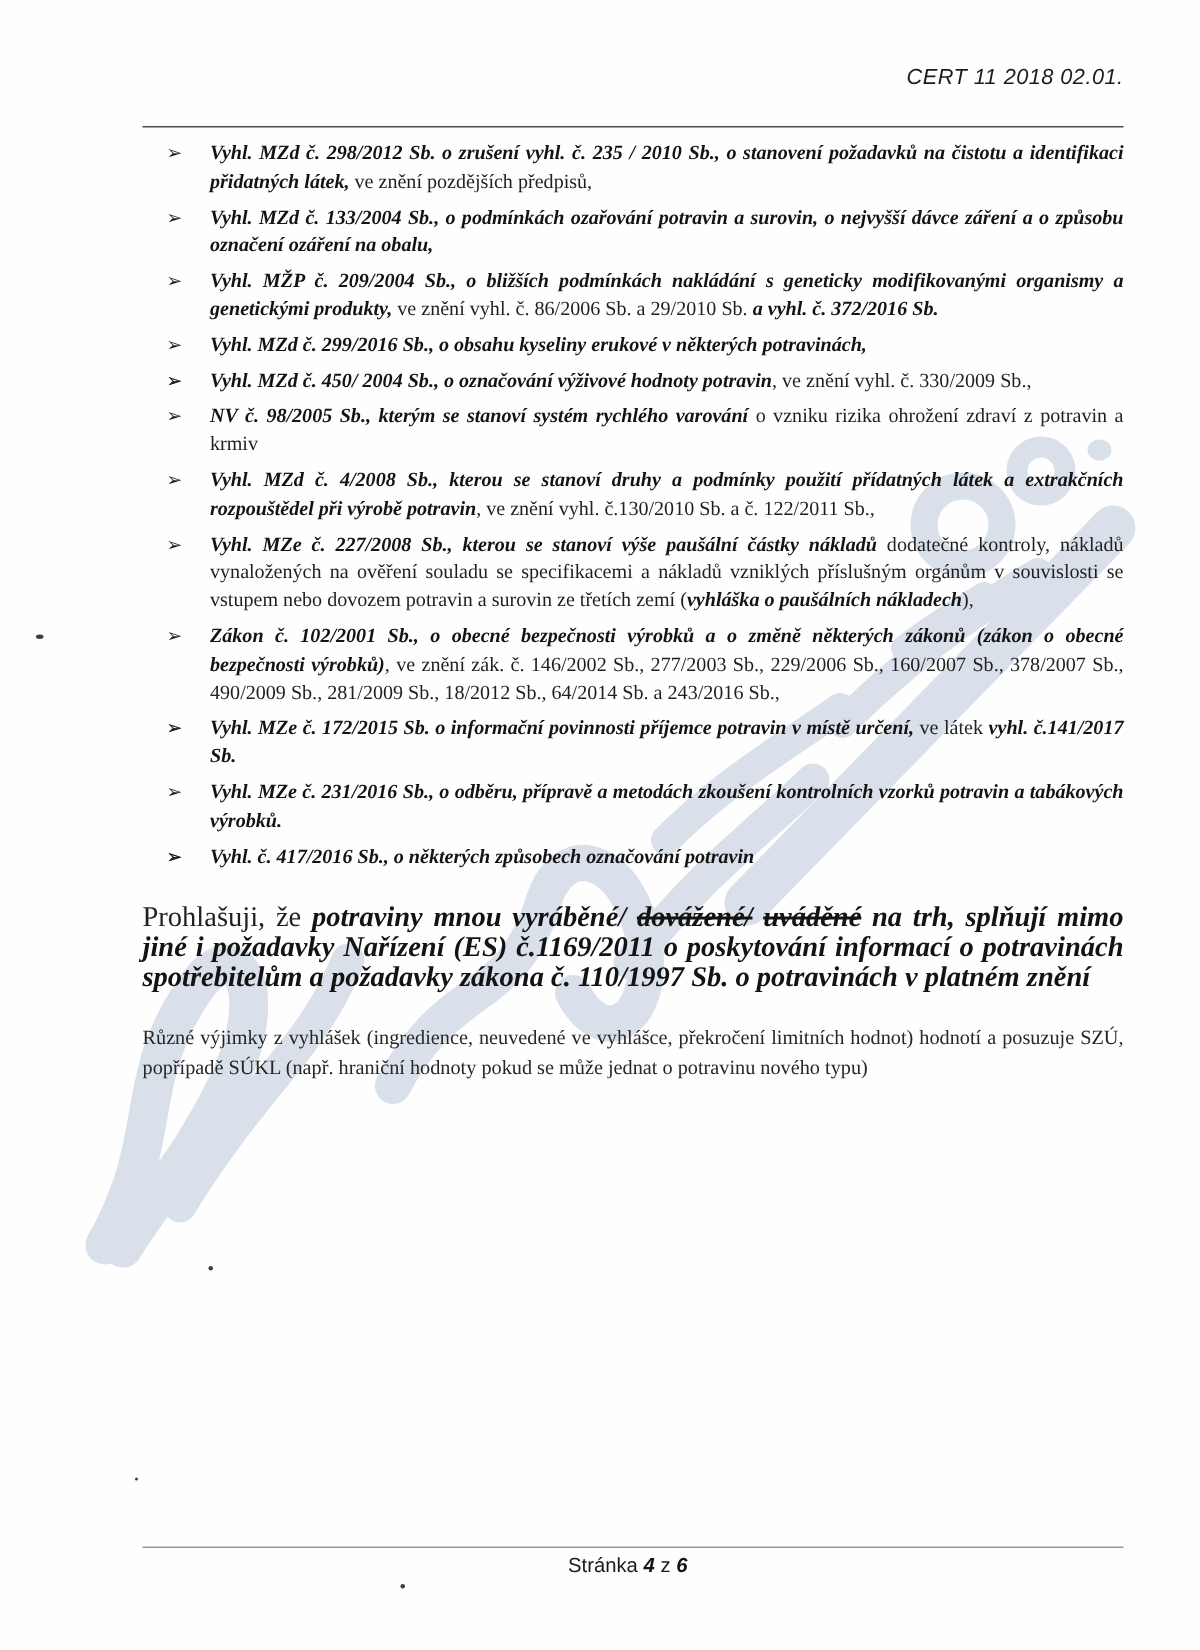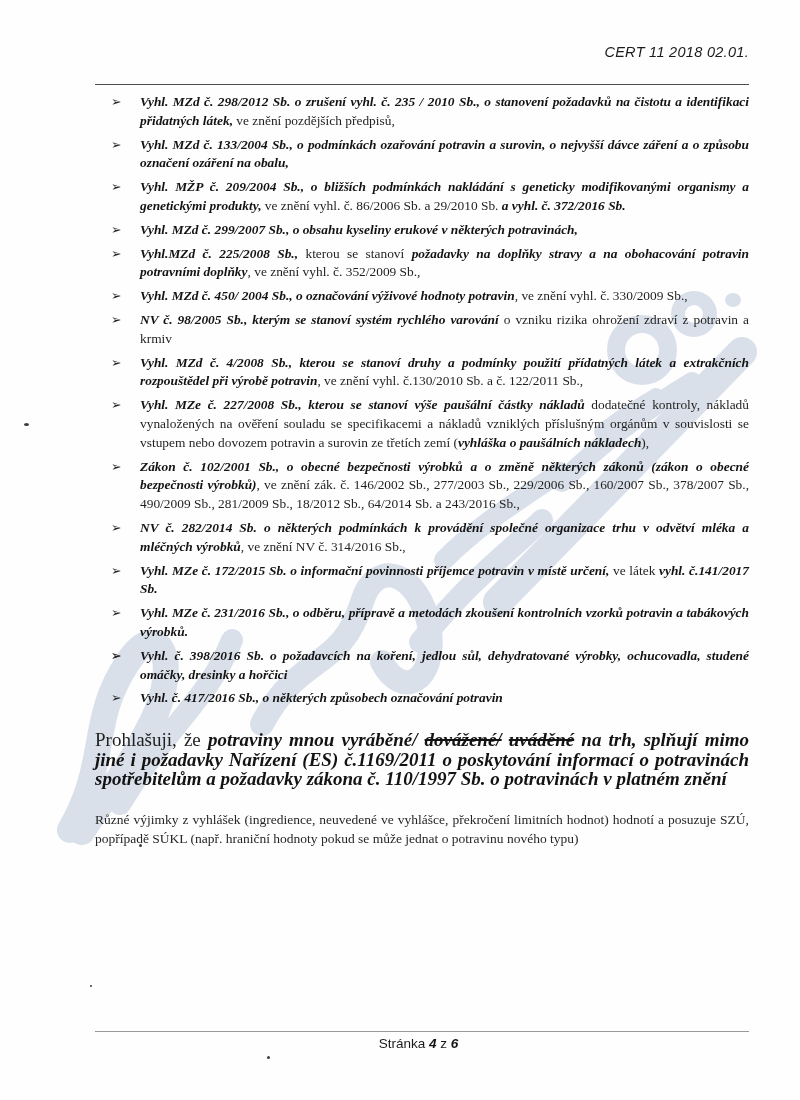--- a/index.html
+++ b/index.html
@@ -99,32 +99,32 @@
   </svg>
 
   <div class="doc-header">CERT 11 2018 02.01.</div>
   <div class="top-rule"></div>
 
   <div class="content">
     <div id="regList">
         <div class="reg-item"><span class="arrow">➢</span><span><span class="b">Vyhl. MZd č. 298/2012 Sb. o zrušení vyhl. č. 235 / 2010 Sb., o stanovení požadavků na čistotu a identifikaci přidatných látek,</span><span> ve znění pozdějších předpisů,</span></span></div>
         <div class="reg-item"><span class="arrow">➢</span><span><span class="b">Vyhl. MZd č. 133/2004 Sb., o podmínkách ozařování potravin a surovin, o nejvyšší dávce záření a o způsobu označení ozáření na obalu,</span></span></div>
         <div class="reg-item"><span class="arrow">➢</span><span><span class="b">Vyhl. MŽP č. 209/2004 Sb., o bližších podmínkách nakládání s geneticky modifikovanými organismy a genetickými produkty,</span><span> ve znění vyhl. č. 86/2006 Sb. a 29/2010 Sb. </span><span class="b">a vyhl. č. 372/2016 Sb.</span></span></div>
-        <div class="reg-item"><span class="arrow">➢</span><span><span class="b">Vyhl. MZd č. 299/2007 Sb., o obsahu kyseliny erukové v některých potravinách,</span></span></div>
-        <div class="reg-item"><span class="arrow">➢</span><span><span class="b">Vyhl.MZd č. 225/2008 Sb.,</span><span> kterou se stanoví </span><span class="b">požadavky na doplňky stravy a na obohacování potravin potravními doplňky</span><span>, ve znění vyhl. č. 352/2009 Sb.,</span></span></div>
+        <div class="reg-item"><span class="arrow">➢</span><span><span class="b">Vyhl. MZd č. 299/2016 Sb., o obsahu kyseliny erukové v některých potravinách,</span></span></div>
+        <div class="reg-item"><span class="arrow">➢</span></div>
         <div class="reg-item"><span class="arrow">➢</span><span><span class="b">Vyhl. MZd č. 450/ 2004 Sb., o označování výživové hodnoty potravin</span><span>, ve znění vyhl. č. 330/2009 Sb.,</span></span></div>
         <div class="reg-item"><span class="arrow">➢</span><span><span class="b">NV č. 98/2005 Sb., kterým se stanoví systém rychlého varování</span><span> o vzniku rizika ohrožení zdraví z potravin a krmiv</span></span></div>
         <div class="reg-item"><span class="arrow">➢</span><span><span class="b">Vyhl. MZd č. 4/2008 Sb., kterou se stanoví druhy a podmínky použití přídatných látek a extrakčních rozpouštědel při výrobě potravin</span><span>, ve znění vyhl. č.130/2010 Sb. a č. 122/2011 Sb.,</span></span></div>
         <div class="reg-item"><span class="arrow">➢</span><span><span class="b">Vyhl. MZe č. 227/2008 Sb., kterou se stanoví výše paušální částky nákladů</span><span> dodatečné kontroly, nákladů vynaložených na ověření souladu se specifikacemi a nákladů vzniklých příslušným orgánům v souvislosti se vstupem nebo dovozem potravin a surovin ze třetích zemí (</span><span class="b">vyhláška o paušálních nákladech</span><span>),</span></span></div>
         <div class="reg-item"><span class="arrow">➢</span><span><span class="b">Zákon č. 102/2001 Sb., o obecné bezpečnosti výrobků a o změně některých zákonů (zákon o obecné bezpečnosti výrobků)</span><span>, ve znění zák. č. 146/2002 Sb., 277/2003 Sb., 229/2006 Sb., 160/2007 Sb., 378/2007 Sb., 490/2009 Sb., 281/2009 Sb., 18/2012 Sb., 64/2014 Sb. a 243/2016 Sb.,</span></span></div>
-        <div class="reg-item"><span class="arrow">➢</span><span><span class="b">NV č. 282/2014 Sb. o některých podmínkách k provádění společné organizace trhu v odvětví mléka a mléčných výrobků</span><span>, ve znění NV č. 314/2016 Sb.,</span></span></div>
+        <div class="reg-item"><span class="arrow">➢</span></div>
         <div class="reg-item"><span class="arrow">➢</span><span><span class="b">Vyhl. MZe č. 172/2015 Sb. o informační povinnosti příjemce potravin v místě určení,</span><span> ve látek </span><span class="b">vyhl. č.141/2017 Sb.</span></span></div>
         <div class="reg-item"><span class="arrow">➢</span><span><span class="b">Vyhl. MZe č. 231/2016 Sb., o odběru, přípravě a metodách zkoušení kontrolních vzorků potravin a tabákových výrobků.</span></span></div>
         <div class="reg-item"><span class="arrow">➢</span></div>
-        <div class="reg-item"><span class="arrow">➢</span><span><span class="b">Vyhl. č. 398/2016 Sb. o požadavcích na koření, jedlou sůl, dehydratované výrobky, ochucovadla, studené omáčky, dresinky a hořčici</span></span></div>
+        <div class="reg-item"><span class="arrow">➢</span></div>
         <div class="reg-item"><span class="arrow">➢</span><span><span class="b">Vyhl. č. 417/2016 Sb., o některých způsobech označování potravin</span></span></div>
       </div>
     <p class="decl" id="declPara"><span>Prohlašuji, že </span><span class="b">potraviny mnou vyráběné/ </span><span class="b s">dovážené/</span><span class="b"> </span><span class="b s">uváděné</span><span class="b"> na trh, splňují mimo jiné i požadavky Nařízení (ES) č.1169/2011 o poskytování informací o potravinách spotřebitelům a požadavky zákona č. 110/1997 Sb. o potravinách v platném znění</span></p>
     <p class="note" id="notePara"><span>Různé výjimky z vyhlášek (ingredience, neuvedené ve vyhlášce, překročení limitních hodnot) hodnotí a posuzuje SZÚ, popřípadě SÚKL (např. hraniční hodnoty pokud se může jednat o potravinu nového typu)</span></p>
   </div>
 
   <div class="footer-rule"></div>
   <div class="page-footer" id="footerText"><span>Stránka </span><span class="b">4</span><span> z </span><span class="b">6</span></div>
 
   <div class="speck s1"></div>

